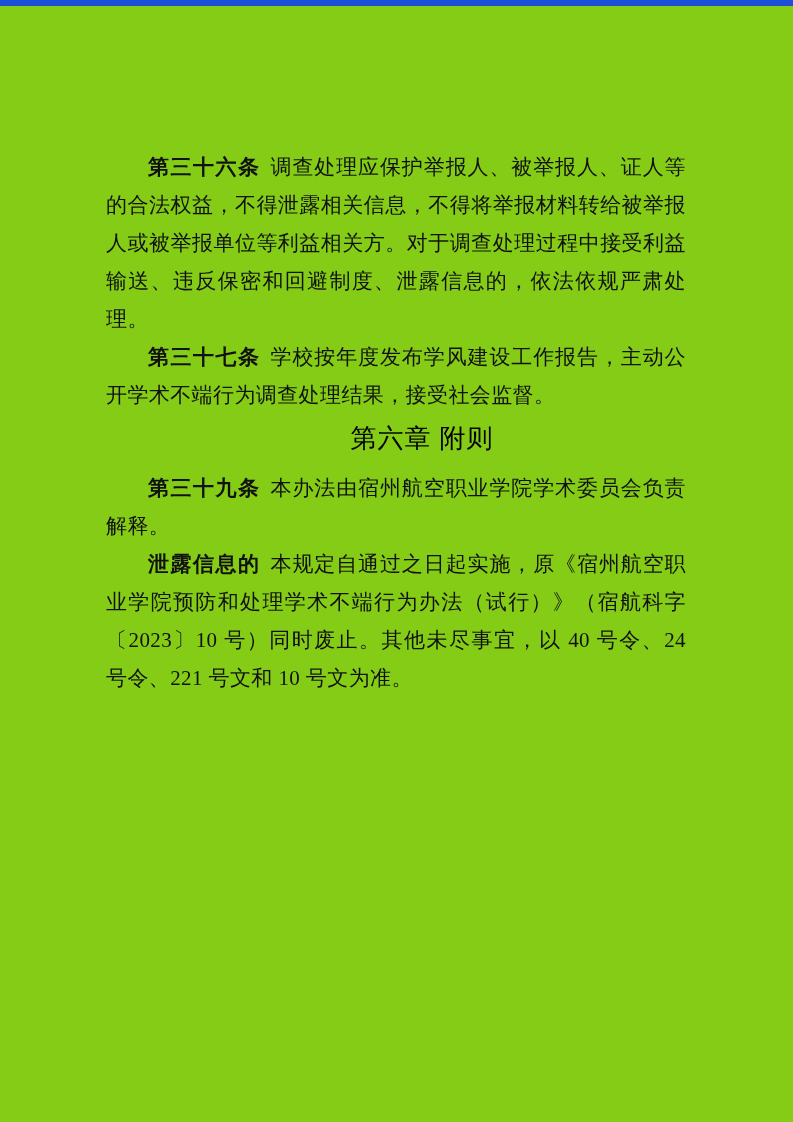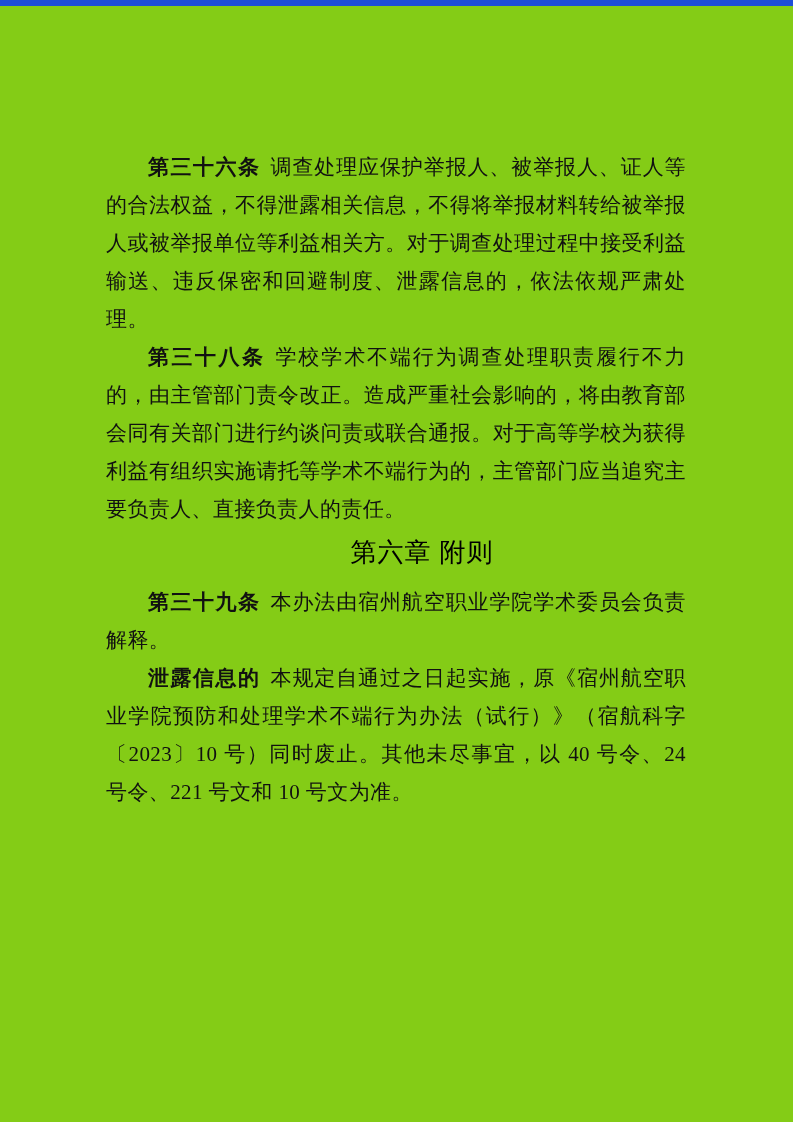--- a/index.html
+++ b/index.html
@@ -50,22 +50,22 @@
   }
 </style>
 </head>
 <body>
 
 <div class="page">
   <div class="content">
 
     <p class="article"><b class="art-num">第三十六条</b><span>调查处理应保护举报人、被举报人、证人等的合法权益，不得泄露相关信息，不得将举报材料转给被举报人或被举报单位等利益相关方。对于调查处理过程中接受利益输送、违反保密和回避制度、泄露信息的，依法依规严肃处理。</span></p>
 
+    <p class="article"><b class="art-num">第三十七条</b><span>学校按年度发布学风建设工作报告，主动公开学术不端行为调查处理结果，接受社会监督。</span></p>
 
-    <p class="article"><b class="art-num">第三十八条</b><span>学校学术不端行为调查处理职责履行不力的，由主管部门责令改正。造成严重社会影响的，将由教育部会同有关部门进行约谈问责或联合通报。对于高等学校为获得利益有组织实施请托等学术不端行为的，主管部门应当追究主要负责人、直接负责人的责任。</span></p>
 
     <h2 class="chapter-heading">第六章 附则</h2>
 
     <p class="article"><b class="art-num">第三十九条</b><span>本办法由宿州航空职业学院学术委员会负责解释。</span></p>
 
     <p class="article"><b class="art-num">泄露信息的</b><span>本规定自通过之日起实施，原《宿州航空职业学院预防和处理学术不端行为办法（试行）》（宿航科字〔2023〕10 号）同时废止。其他未尽事宜，以 40 号令、24 号令、221 号文和 10 号文为准。</span></p>
 
   </div>
 </div>
 

